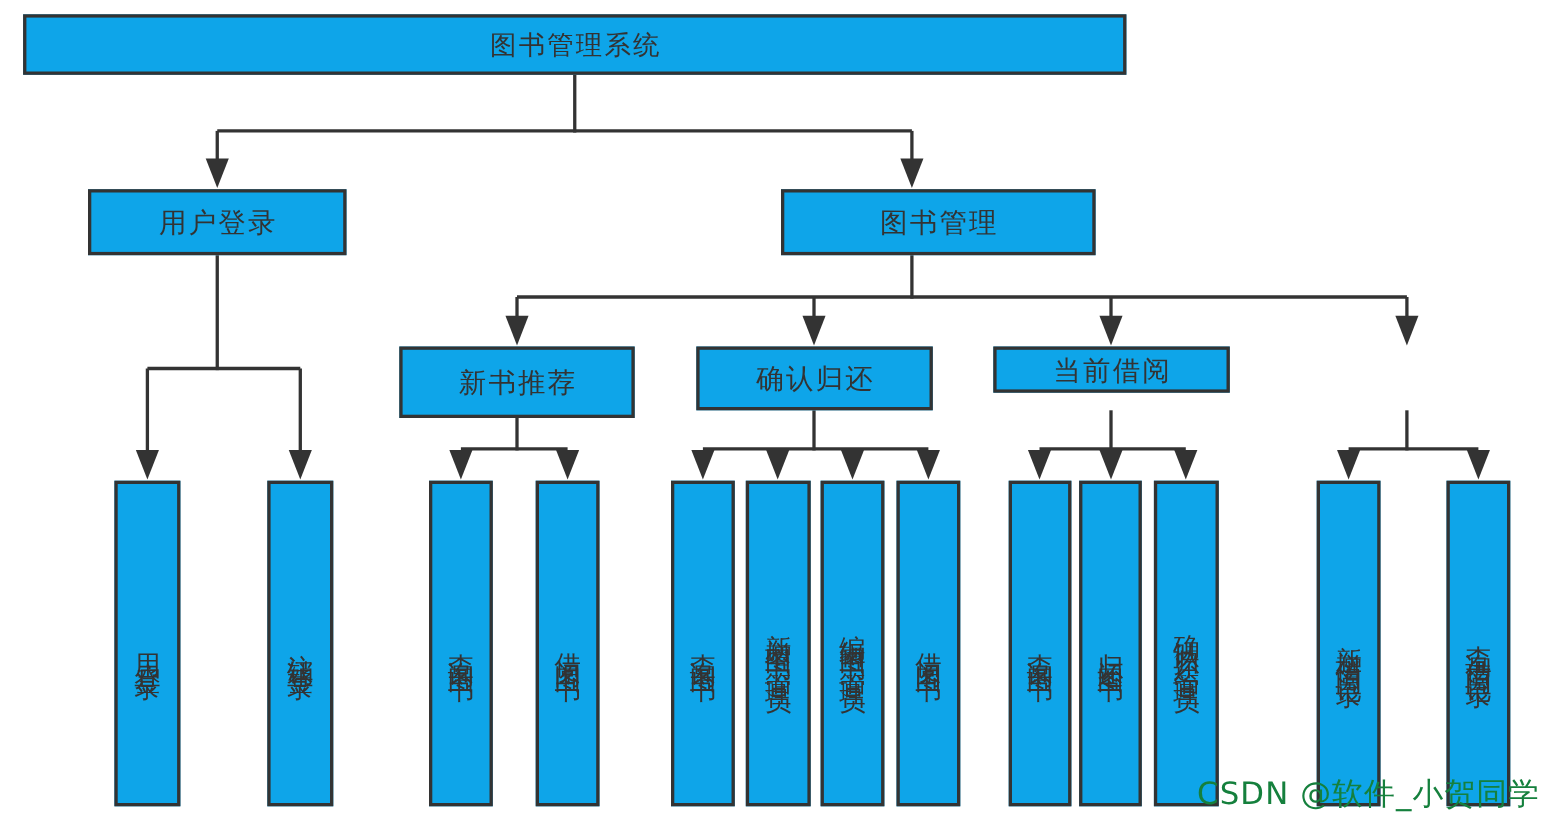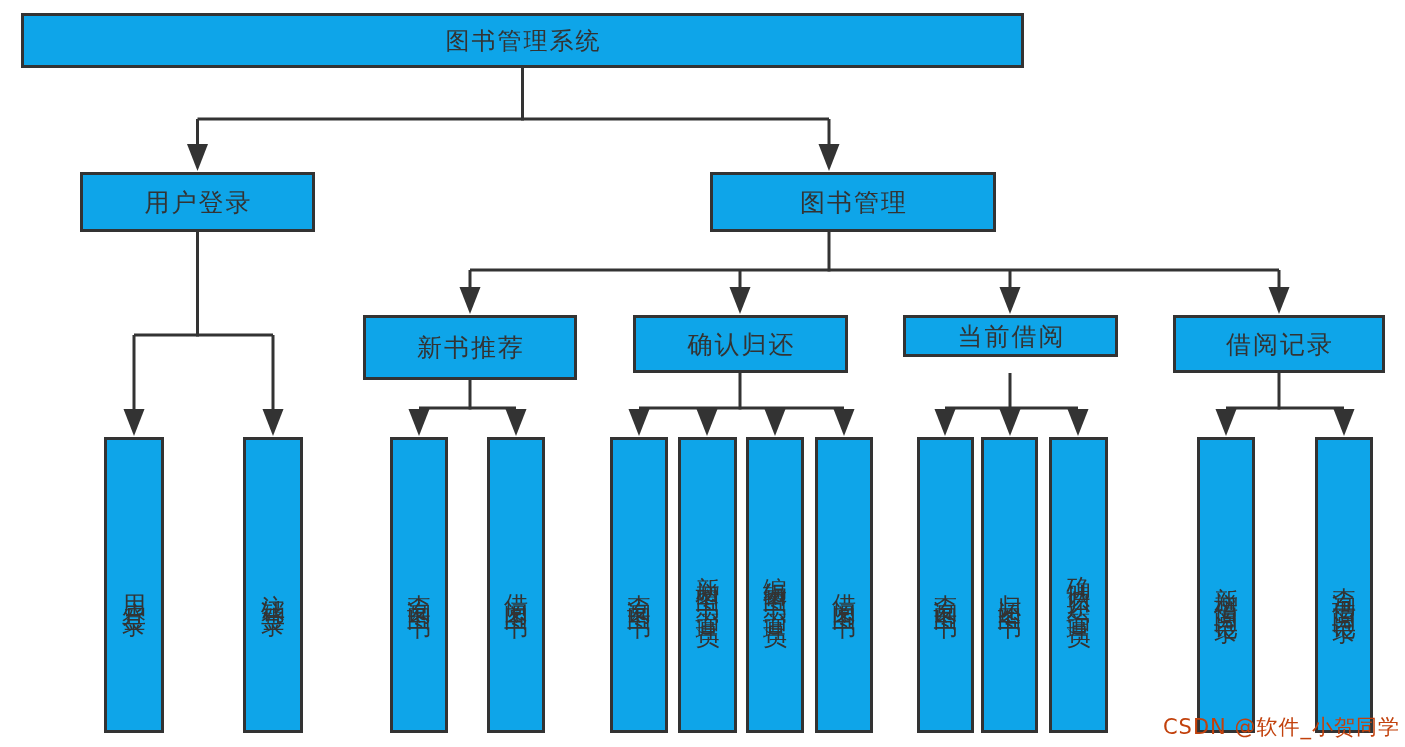--- a/index.html
+++ b/index.html
@@ -29,23 +29,23 @@
     writing-mode: vertical-rl;
     font-size: 24px;
     letter-spacing: 7px;
     line-height: 1;
   }
   .box.v .lbl { padding-top: 7px; }
   .watermark {
     position: absolute;
     right: 5px;
     bottom: 6px;
-    font-size: 21px;
+    font-size: 28px;
     letter-spacing: 1px;
-    color: #c2410c;
+    color: #15803d;
     z-index: 5;
     white-space: nowrap;
   }
 </style>
 </head>
 <body>
 
 <div class="canvas">
 
   <svg class="connectors" width="1405" height="747" viewBox="0 0 1405 747">
@@ -123,23 +123,20 @@
 
   <div class="box h" style="left:363px;top:315px;width:214px;height:65px">
     <span class="lbl">新书推荐</span>
   </div>
   <div class="box h" style="left:633px;top:315px;width:215px;height:58px">
     <span class="lbl">确认归还</span>
   </div>
   <div class="box h" style="left:903px;top:315px;width:215px;height:42px">
     <span class="lbl">当前借阅</span>
   </div>
-  <div class="box h" style="left:1173px;top:315px;width:212px;height:58px">
-    <span class="lbl">借阅记录</span>
-  </div>
 
   <div class="box v" style="left:390px;top:437px;width:58px;height:296px">
     <span class="lbl">查询图书</span>
   </div>
   <div class="box v" style="left:487px;top:437px;width:58px;height:296px">
     <span class="lbl">借阅图书</span>
   </div>
 
   <div class="box v" style="left:610px;top:437px;width:58px;height:296px">
     <span class="lbl">查询图书</span>

